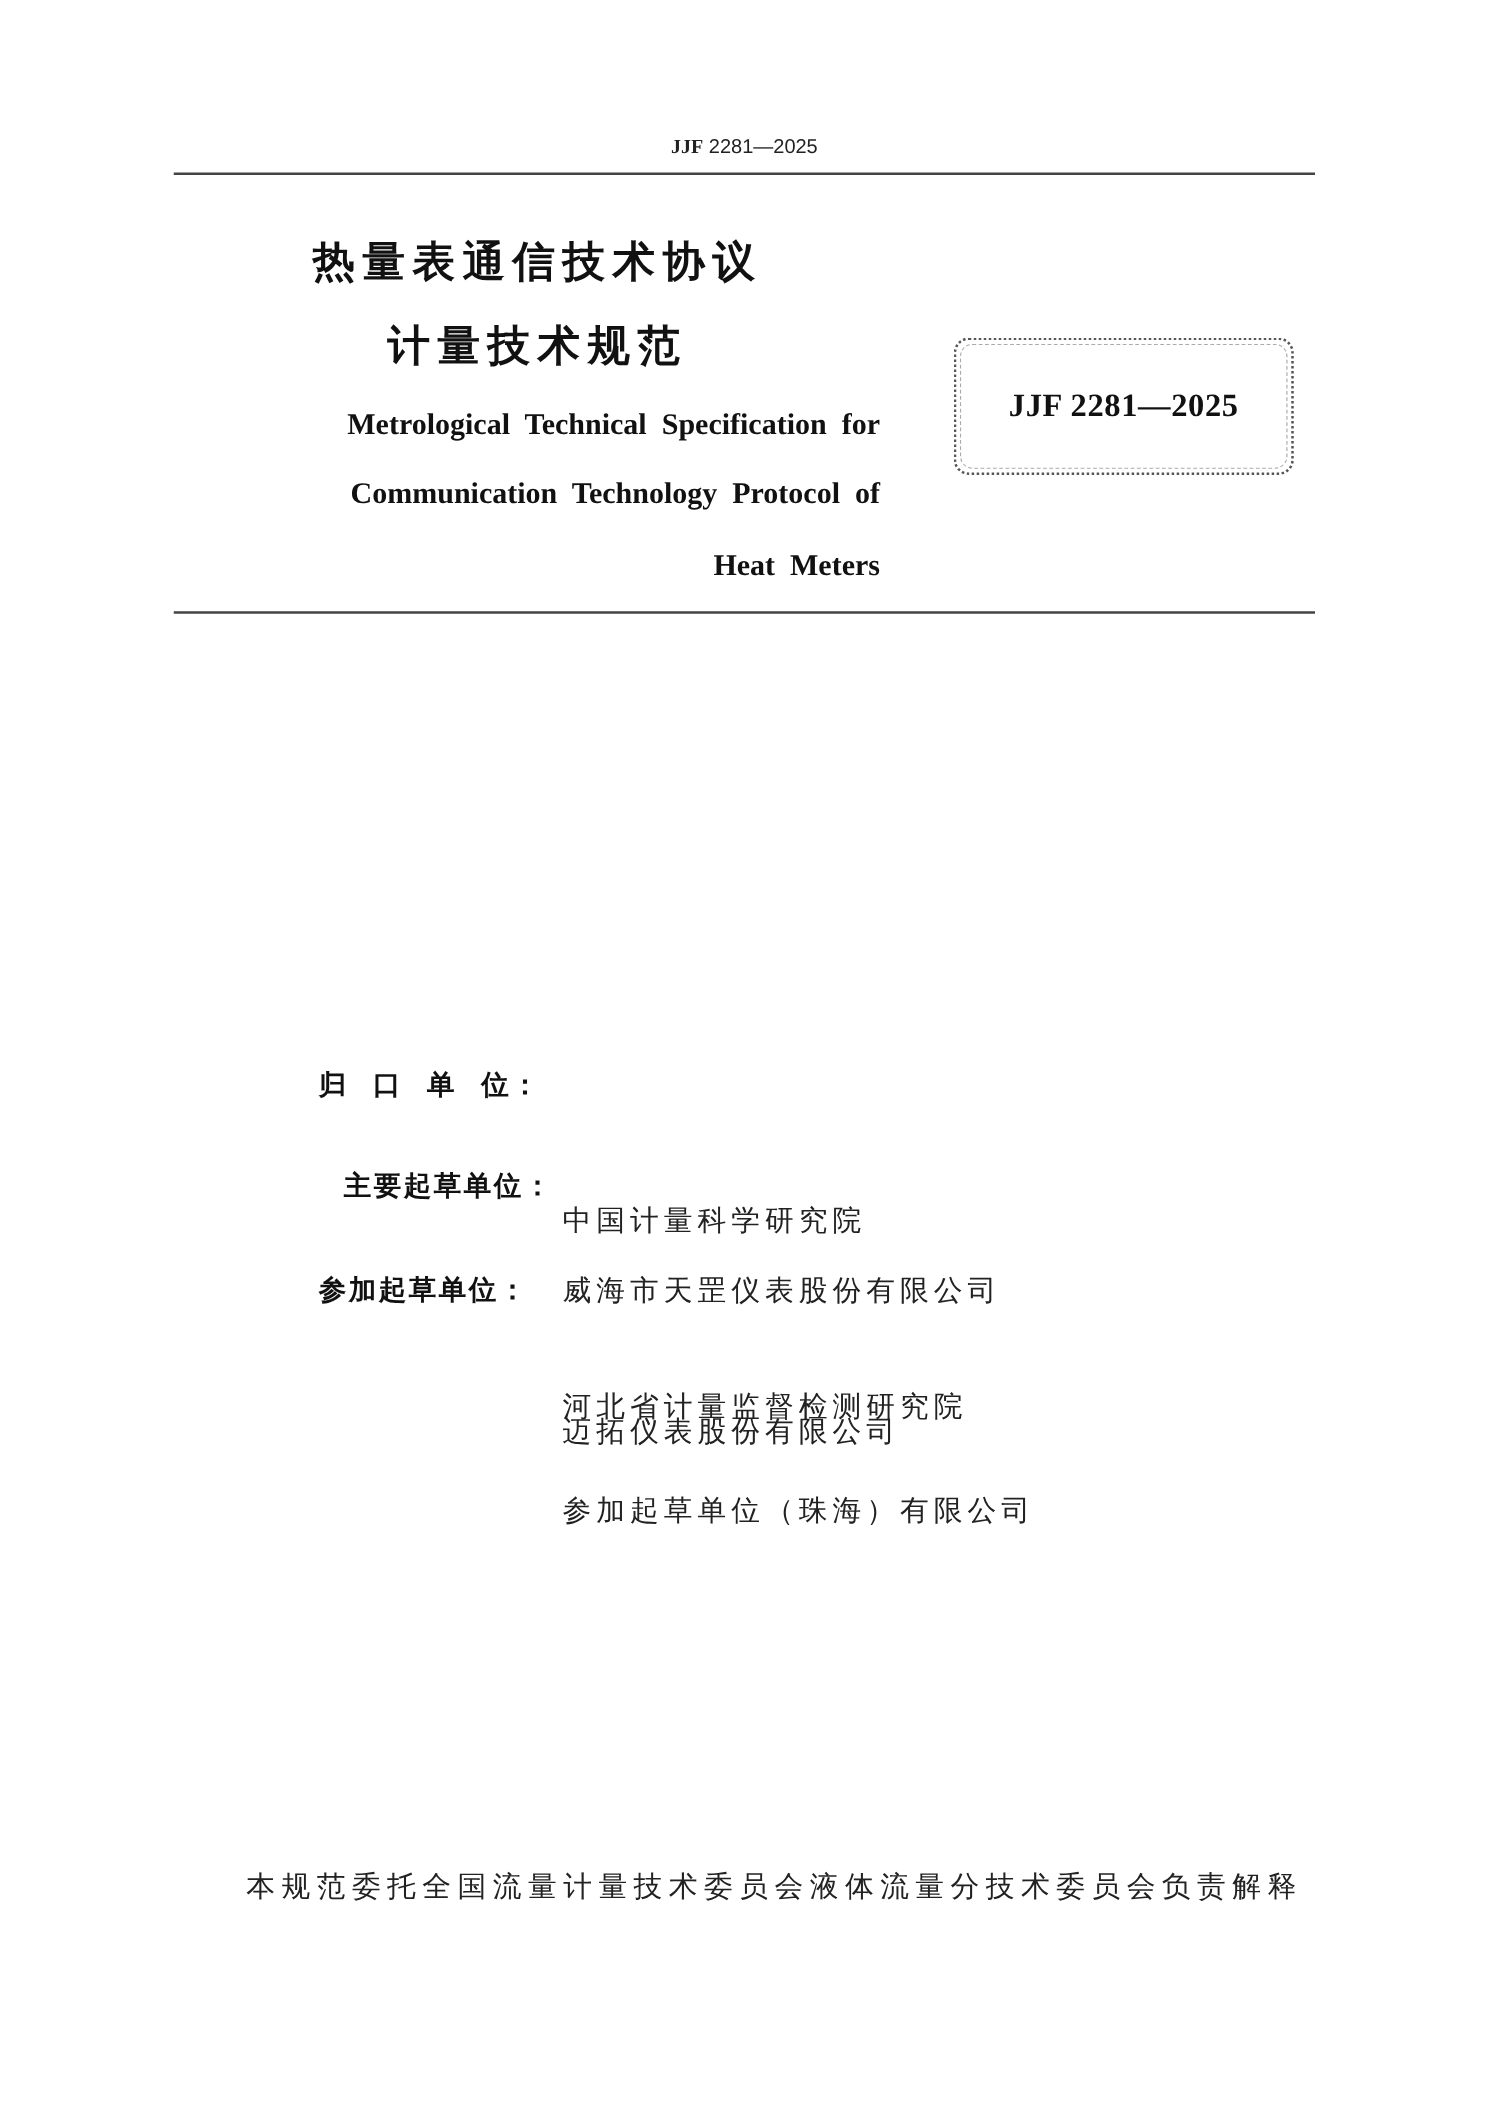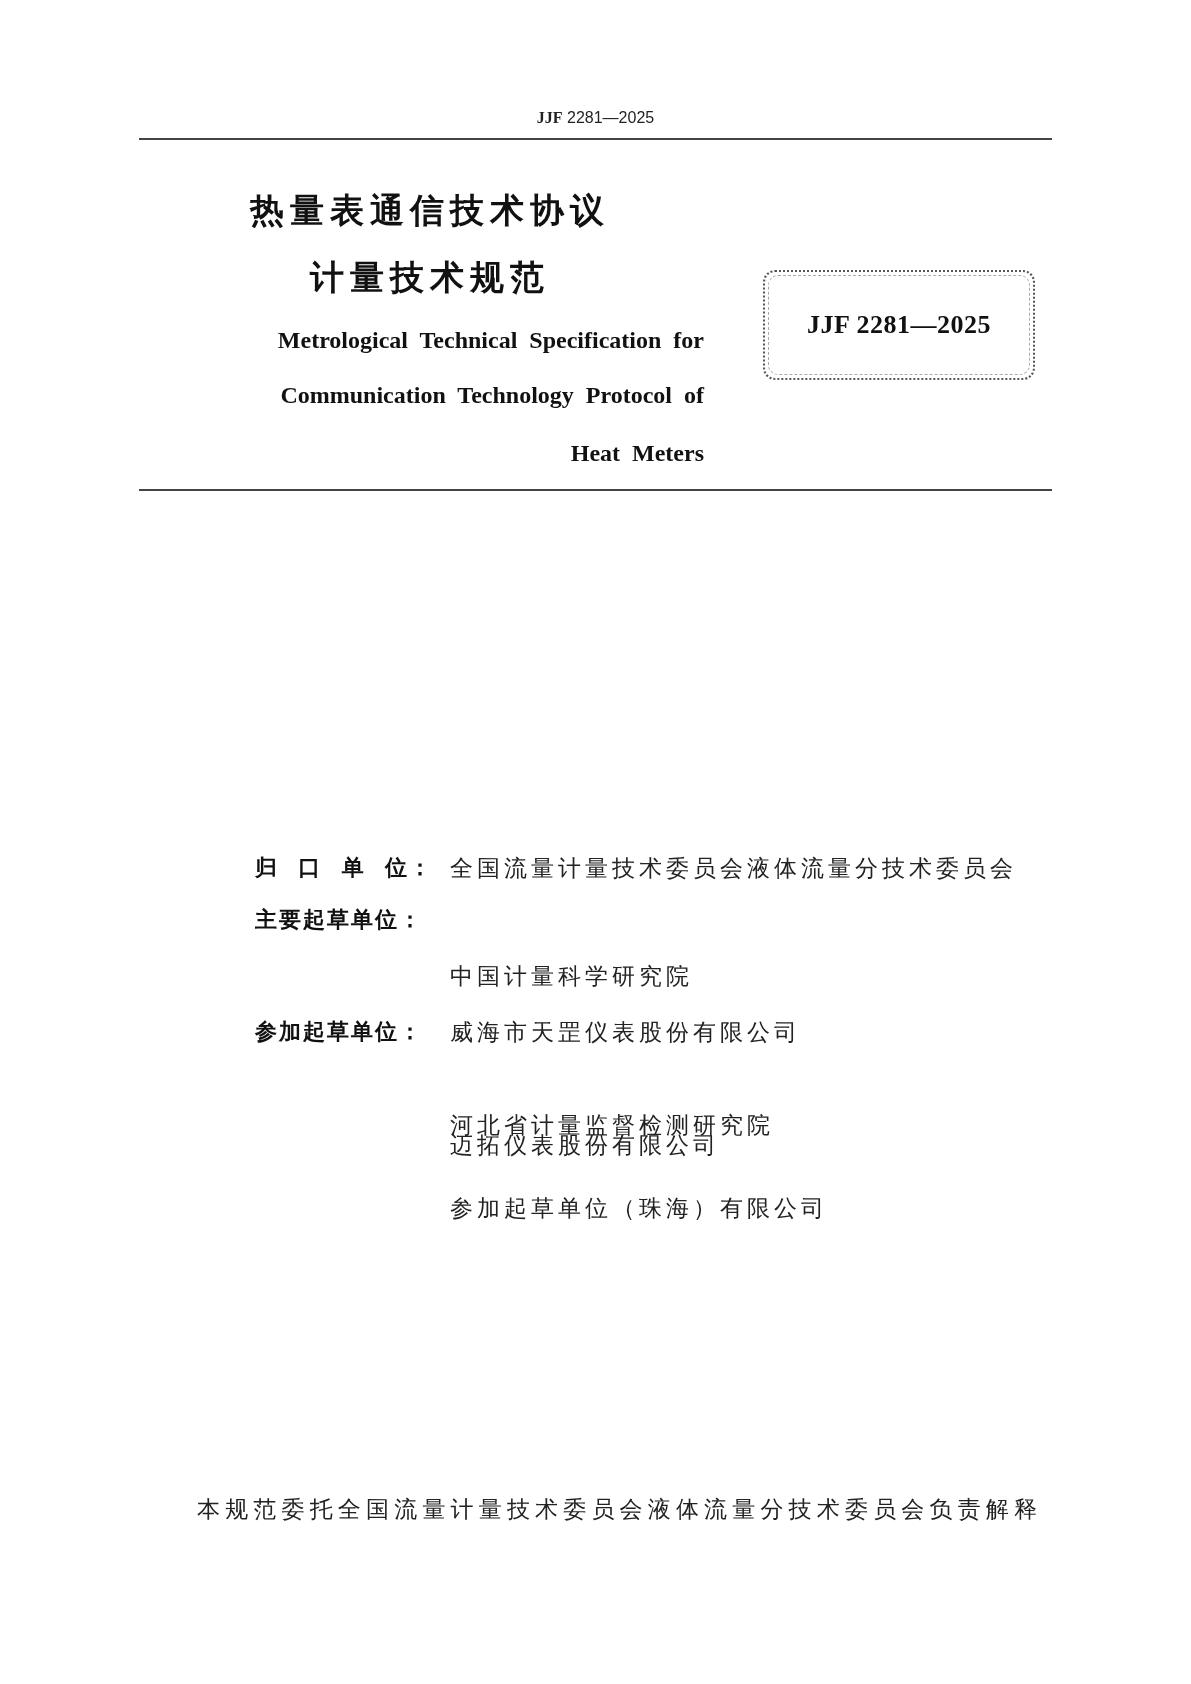--- a/index.html
+++ b/index.html
@@ -61,23 +61,22 @@
 <div class="abs title-en" style="left:160px; width:544px; top:438px;">Heat Meters</div>
 
 <div class="code-box">
   <span>JJF 2281—2025</span>
 </div>
 
 <div class="rule" style="top:489px;"></div>
 
 <div class="org-row" style="top:853px;">
   <span class="org-label">归  口  单  位：</span>
-  <span class="org-value">全国流量计量技术委员会液体流量分技术委员会</span>
 </div>
-<div class="org-row" style="top:905px;">
+<div class="org-row" style="top:934px;margin-left:20px;">
   <span class="org-label">主要起草单位：</span>
 </div>
 <div class="org-row" style="top:961px;">
   <span class="org-label"></span>
   <span class="org-value">中国计量科学研究院</span>
 </div>
 <div class="org-row" style="top:1017px;">
   <span class="org-label">参加起草单位：</span>
   <span class="org-value">威海市天罡仪表股份有限公司</span>
 </div>

